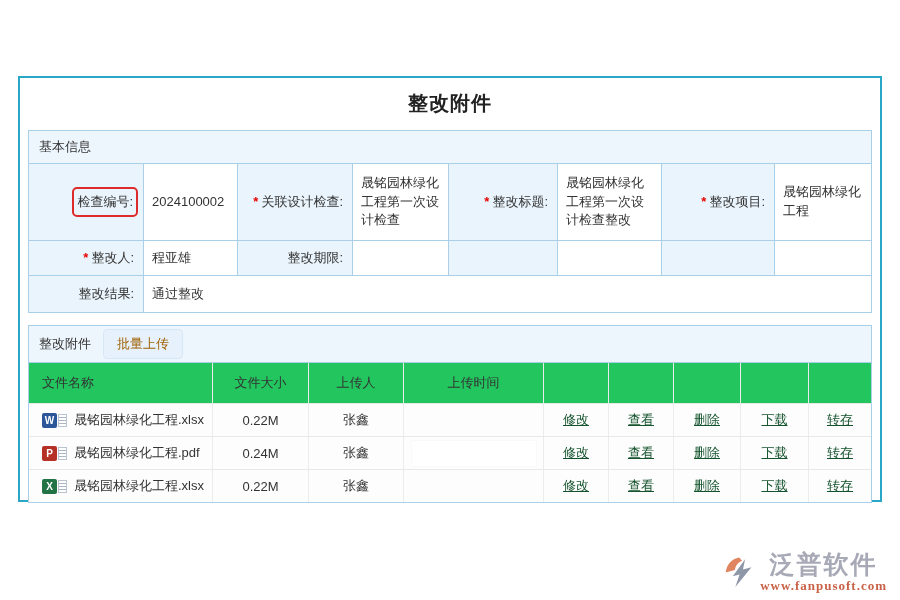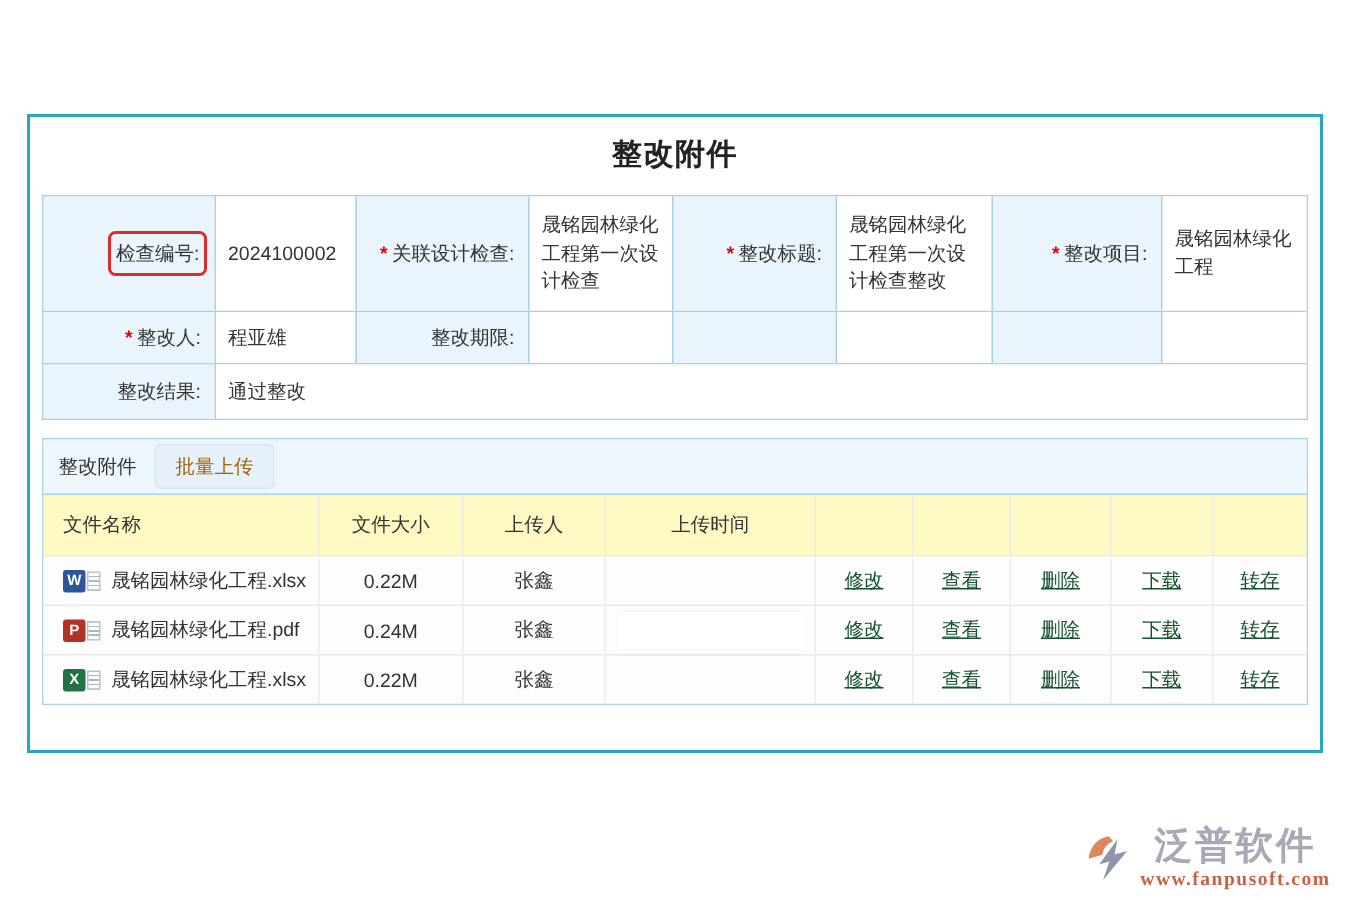--- a/index.html
+++ b/index.html
@@ -43,21 +43,21 @@
     display:inline-block;border:2px solid #dd2b2b;border-radius:5px;padding:4px 3px;margin-right:-4px;
   }
   
   .btn-batch{
     background:#e7f1fb;color:#a16207;border:1px solid #d6e7f8;border-radius:4px;
     padding:5px 13px;font-size:13px;font-family:Liberation Serif, serif;cursor:pointer;
   }
   
   .at-row{display:flex;background:#fdfdfd;}
   .at-row + .at-row{border-top:1px solid #e8e8e8;}
-  .at-row.thead{background:#fef9c3;}
+  .at-row.thead{background:#22c55e;}
   .at-cell{
     box-sizing:border-box;border-left:1px solid #ececec;display:flex;align-items:center;
     justify-content:center;padding:0 6px;min-height:32px;font-size:13px;
   }
   .at-cell:first-child{border-left:none;justify-content:flex-start;padding-left:13px;}
   .thead .at-cell{min-height:40px;color:#333;}
   .c1{width:183px}.c2{width:96px}.c3{width:95px}.c4{width:140px}
   .c5{width:65px}.c6{width:65px}.c7{width:67px}.c8{width:68px}.c9{flex:1}
   .lnk{color:#14532d;text-decoration:underline;cursor:pointer;}
   
@@ -87,20 +87,23 @@
   }
 </style>
 </head>
 <body>
 
 <div class="frame">
 
   <div class="page-title">整改附件</div>
 
   <div class="section">
+    <div class="section-head">
+      <span>基本信息</span>
+    </div>
 
     <div class="bi-row r1">
       <div class="cell lab w1">
         <span class="red-frame">
           <span>检查编号:</span>
         </span>
       </div>
       <div class="cell val w2">2024100002</div>
       <div class="cell lab w3">
         <span class="req">*</span>

